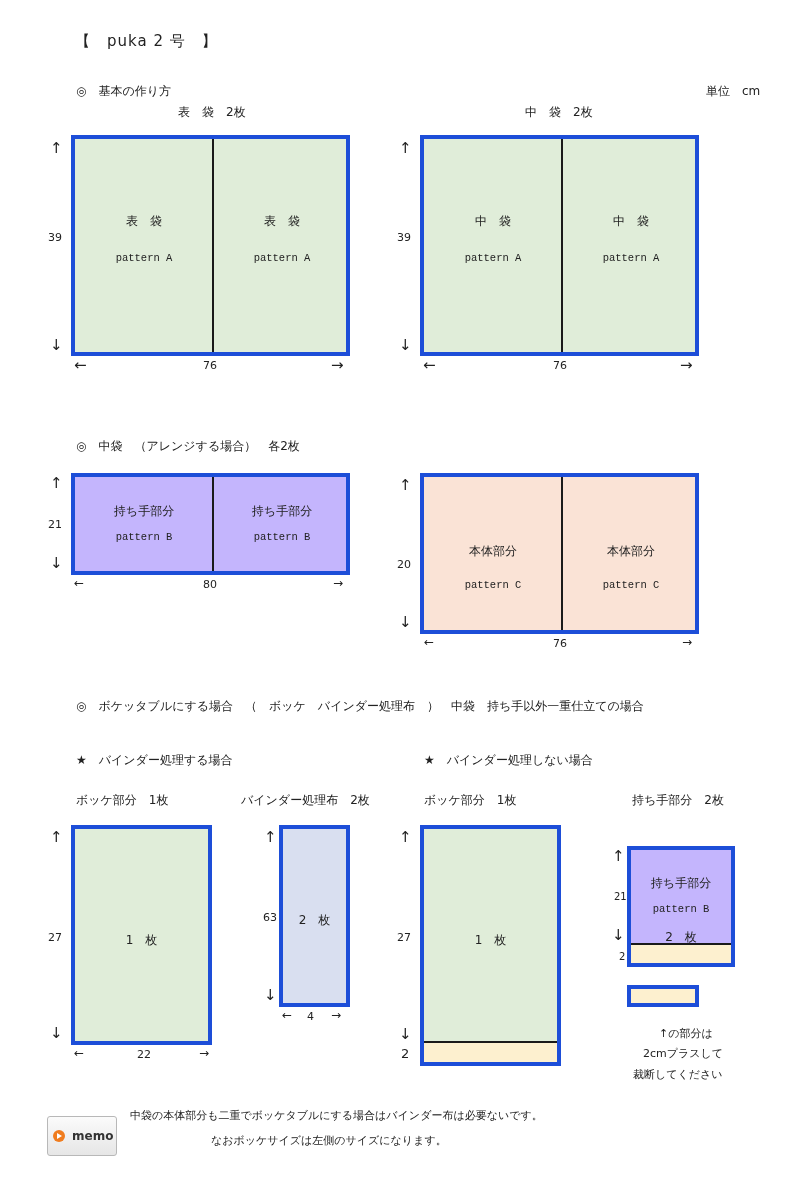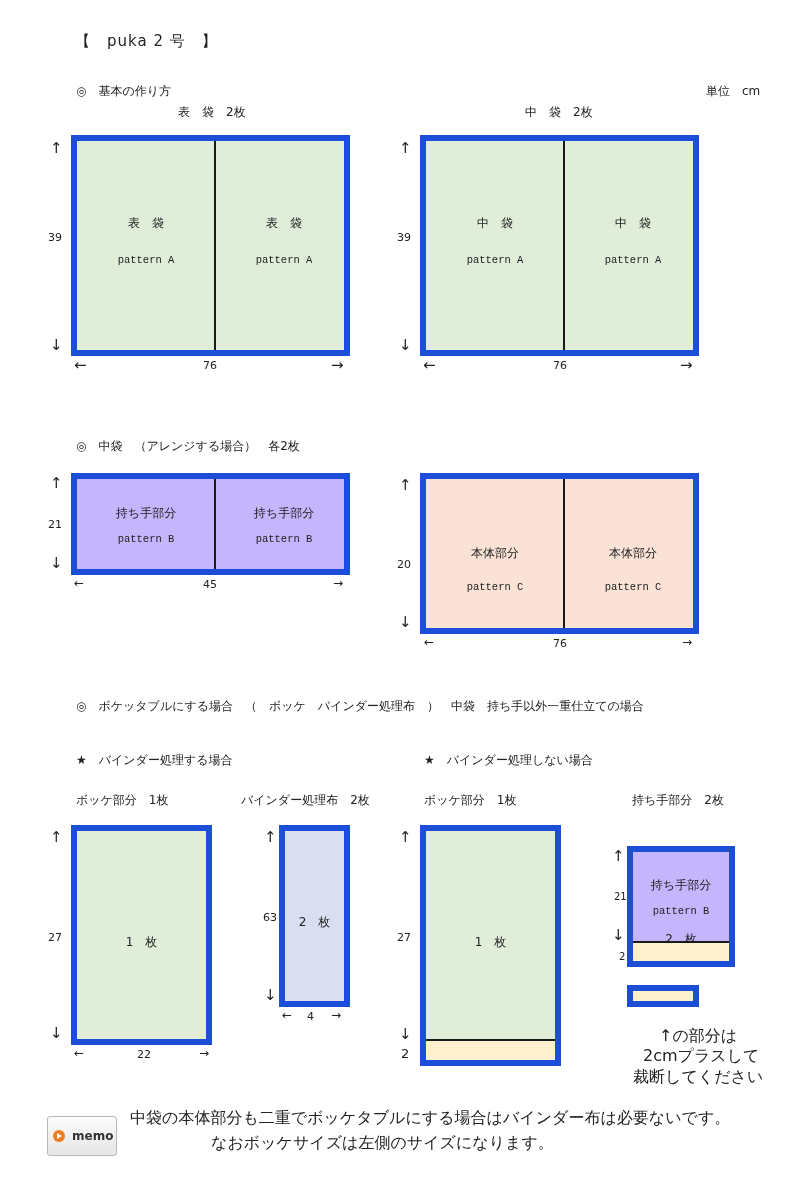--- a/index.html
+++ b/index.html
@@ -2,35 +2,35 @@
 <html><head>
   <meta charset="utf-8">
   <style>
     * { box-sizing: border-box; margin: 0; padding: 0; }
     html, body { width: 800px; height: 1200px; background: #ffffff; }
     body { position: relative; font-family: "DejaVu Sans", sans-serif; color: #222; font-size: 12px; overflow: hidden; }
     .abs { position: absolute; white-space: nowrap; }
     .title { font-size: 15px; letter-spacing: 1px; }
     .sec { font-size: 12px; }
     .lbl { font-size: 12px; text-align: right; }
-    .box { position: absolute; border: 6px solid #1d4ed8; }
+    .box { position: absolute; border: 4px solid #1d4ed8; }
     .green { background: #e0edd9; }
     .blue { background: #c4b5fd; }
     .peach { background: #fae3d6; }
     .lav { background: #d9dff0; }
     .cream { background: #fdf0cf; }
     .divider { position: absolute; top: 0; bottom: 0; width: 2px; background: #1a1a1a; }
     .cell-text { position: absolute; text-align: center; width: 100%; font-size: 12px; }
     .mono { font-family: Liberation Mono, monospace; font-size: 10.5px; }
     .arrow { position: absolute; font-size: 15px; line-height: 1; color: #222; }
     .dim { position: absolute; font-size: 11px; color: #222; }
     .memo-btn { position: absolute; left: 47px; top: 1116px; width: 70px; height: 40px; border: 1px solid #b8b8b8; border-radius: 3px; background: linear-gradient(#fbfbfb, #e6e6e6); display: flex; align-items: center; padding-left: 5px; font-size: 12px; font-weight: bold; color: #333; }
     .memo-dot { width: 12px; height: 12px; border-radius: 50%; background: #f07c1e; position: relative; margin-right: 7px; }
     .memo-dot::after { content: ""; position: absolute; left: 4px; top: 3px; border-left: 5px solid #fff; border-top: 3px solid transparent; border-bottom: 3px solid transparent; }
-    .note { font-size: 16px; }
+    .note { font-size: 11px; }
   </style>
 </head>
 <body>
 
 <div class="abs title" style="left:75px; top:32px;">【　puka 2 号　】</div>
 
 <div class="abs sec" style="left:76px; top:83px;">◎　基本の作り方</div>
 <div class="abs sec" style="left:706px; top:83px;">単位　cm</div>
 <div class="abs lbl" style="left:178px; top:104px;">表　袋　2枚</div>
 <div class="abs lbl" style="left:525px; top:104px;">中　袋　2枚</div>
@@ -86,21 +86,21 @@
     <div style="position:absolute; left:0; top:0; width:138px; height:100%;">
       <div class="cell-text" style="top:26px;">持ち手部分</div>
       <div class="cell-text mono" style="top:54px;">pattern B</div>
     </div>
     <div style="position:absolute; left:139px; top:0; width:136px; height:100%;">
       <div class="cell-text" style="top:26px;">持ち手部分</div>
       <div class="cell-text mono" style="top:54px;">pattern B</div>
     </div>
   </div>
   <span class="arrow" style="left:74px; top:577px; font-size:12px;">←</span>
-  <span class="dim" style="left:203px; top:578px;">45</span>
+  <span class="dim" style="left:203px; top:578px;">80</span>
   <span class="arrow" style="left:333px; top:577px; font-size:12px;">→</span>
 </div>
 
 <div>
   <span class="arrow" style="left:399px; top:478px;">↑</span>
   <span class="dim" style="left:397px; top:558px;">20</span>
   <span class="arrow" style="left:399px; top:615px;">↓</span>
   <div class="box peach" style="left:420px; top:473px; width:279px; height:161px;">
     <div class="divider" style="left:137px;"></div>
     <div style="position:absolute; left:0; top:0; width:138px; height:100%;">

